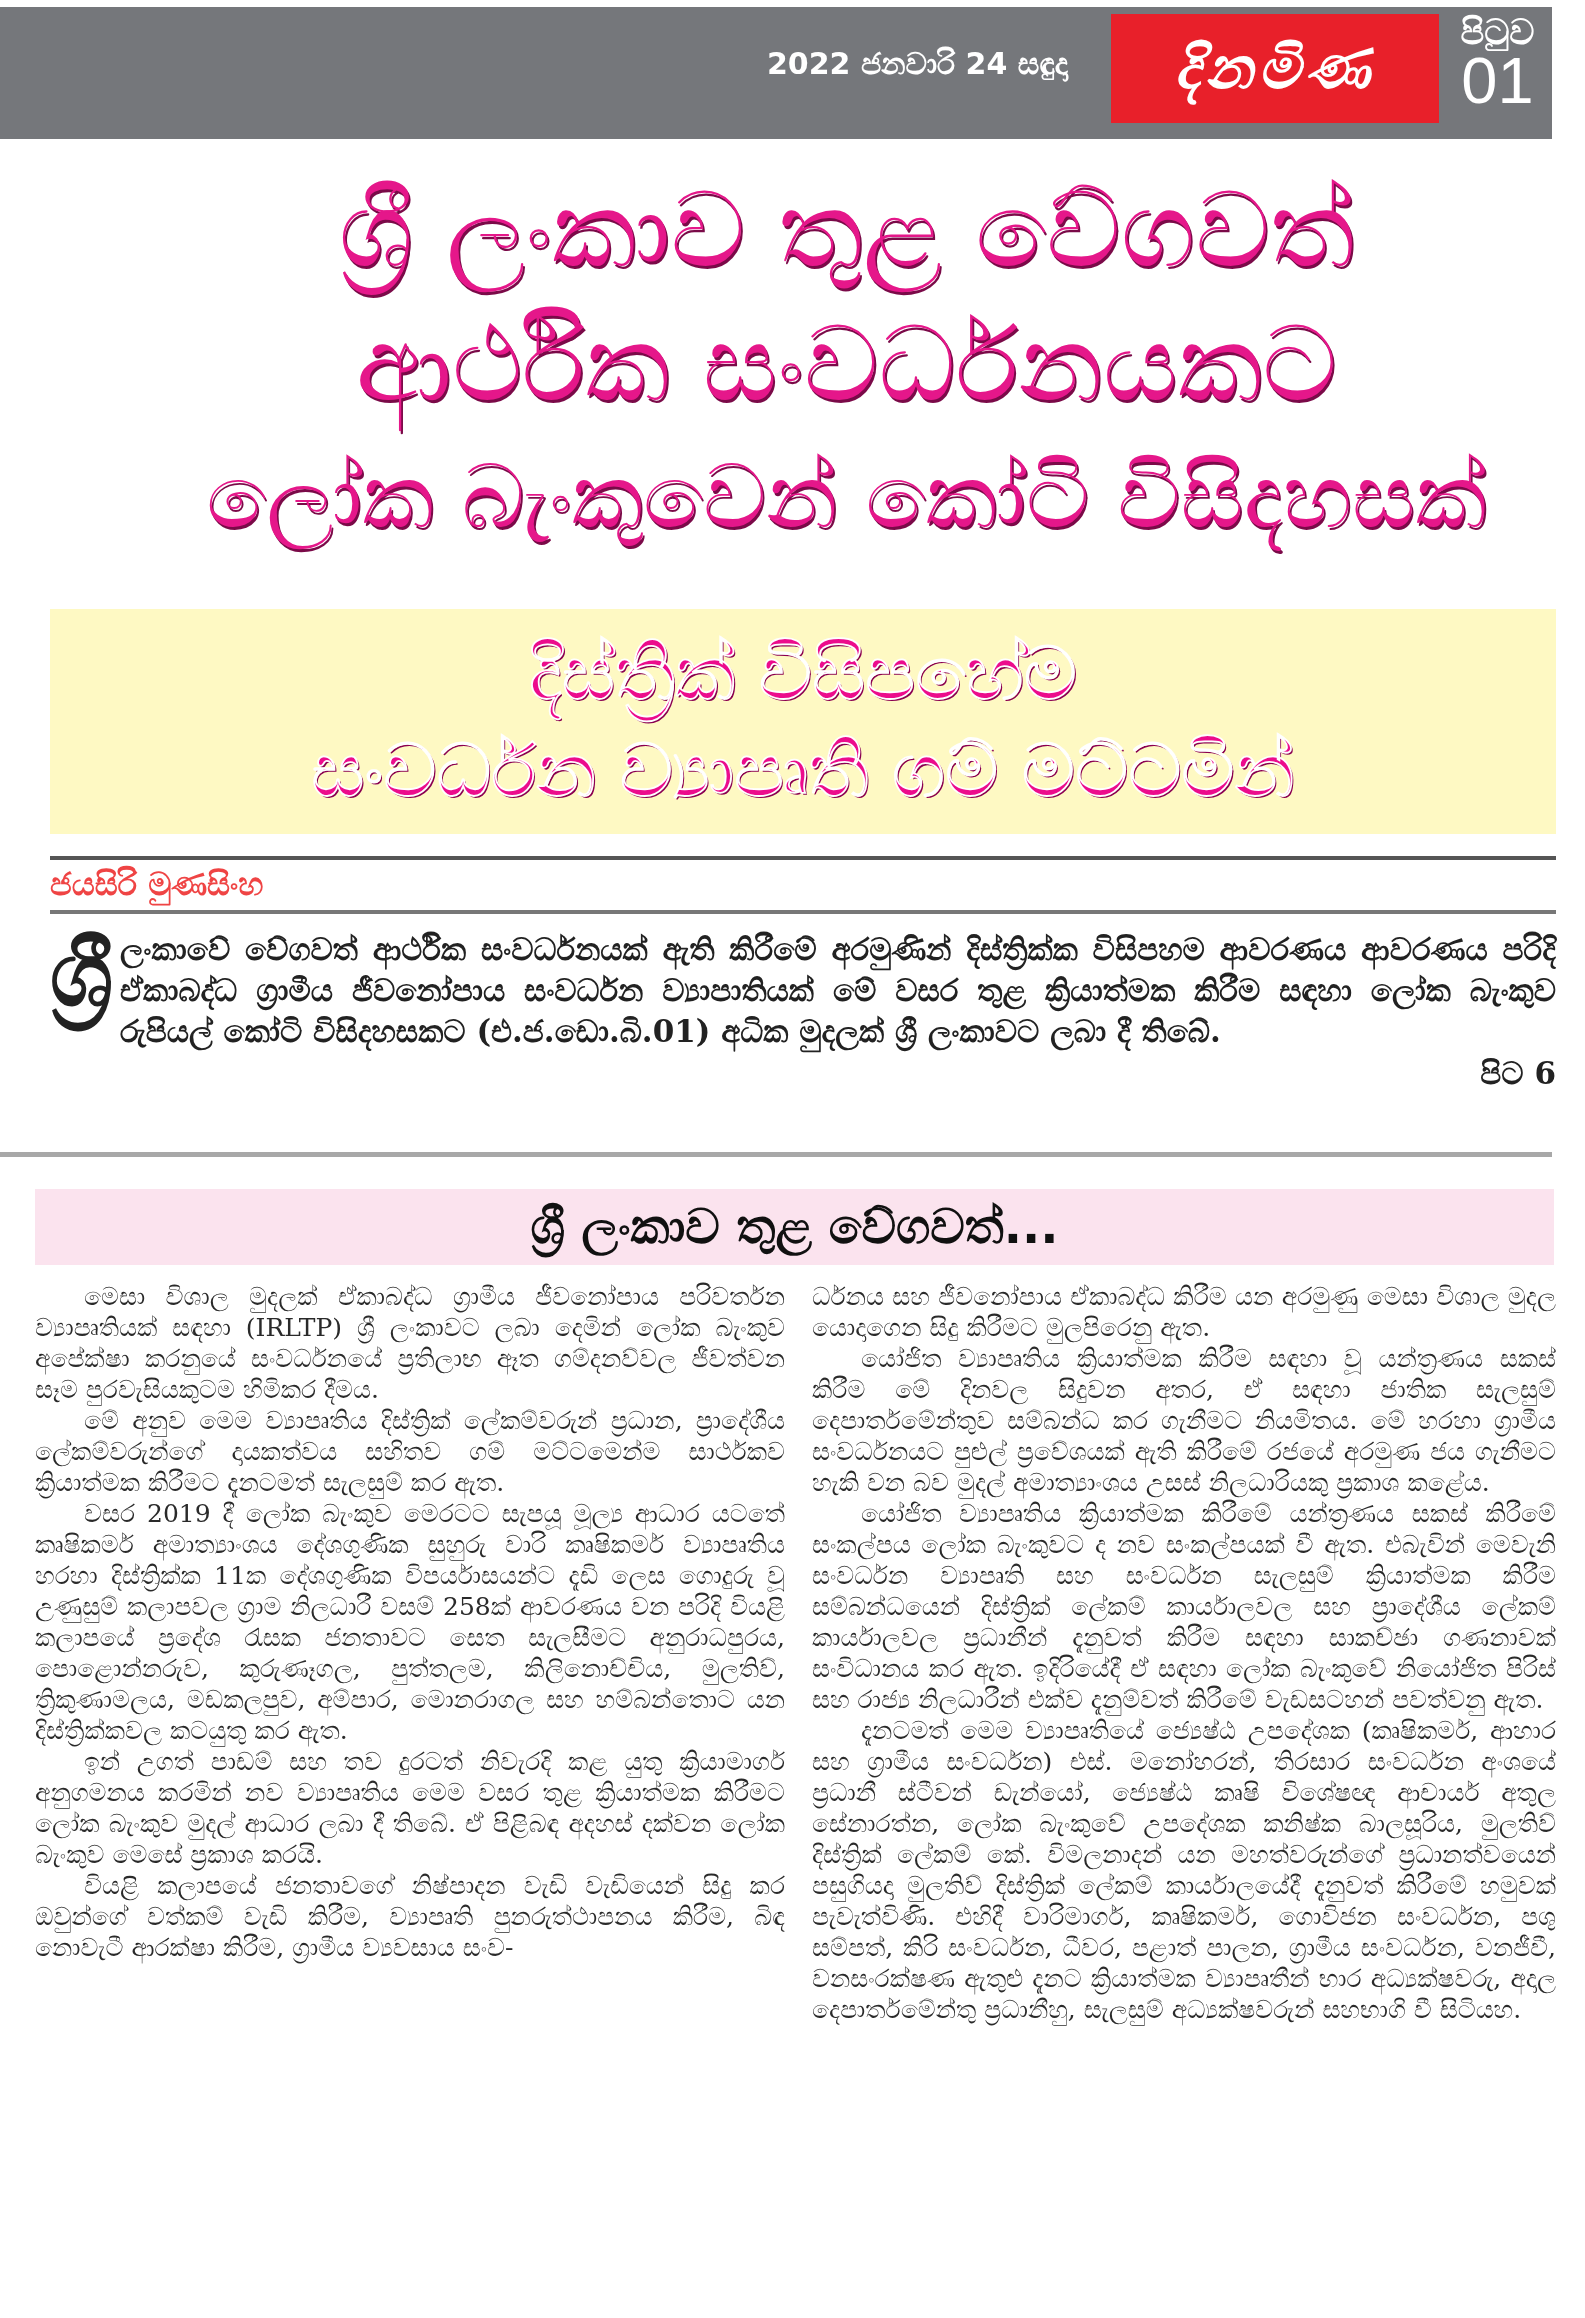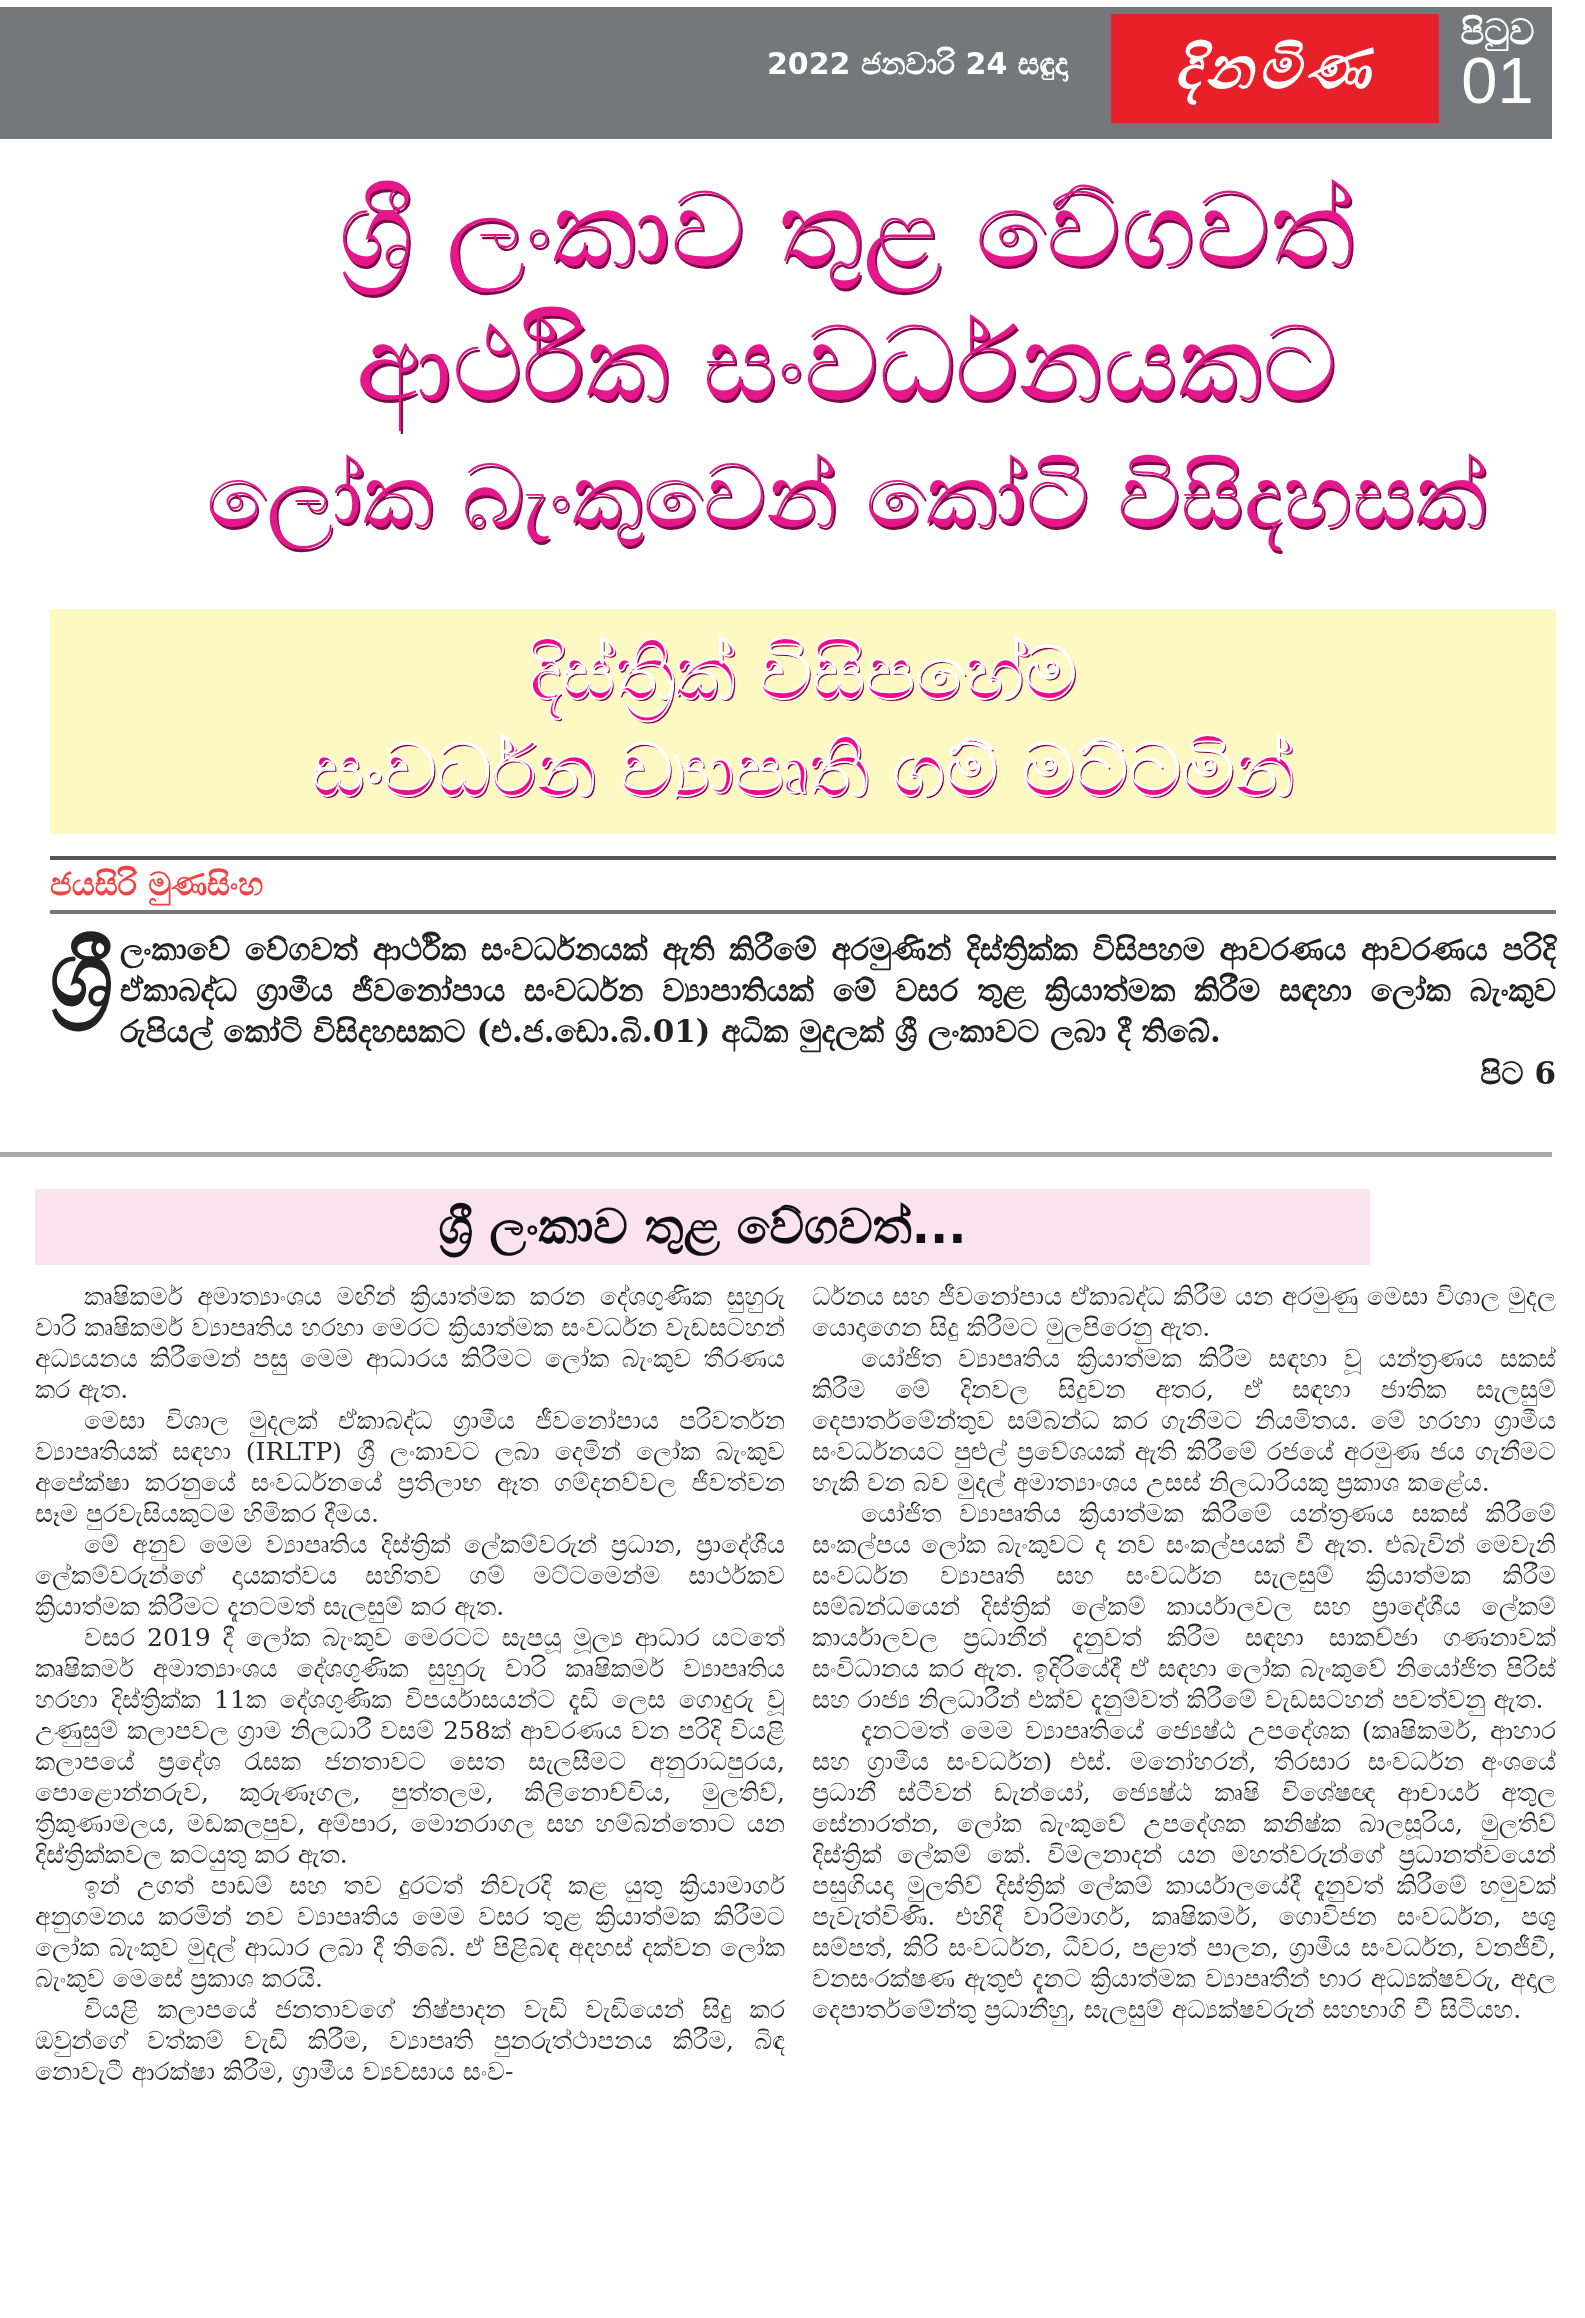--- a/index.html
+++ b/index.html
@@ -31,21 +31,21 @@
   .rule.r2 { top:910px; height:3.5px; background:#777; }
   .byline { position:absolute; left:50px; top:865px; font-size:32px; font-weight:bold; color:#ef4444; }
 
   .lead { position:absolute; left:50px; top:929px; width:1506px; font-size:31px; line-height:41px;
           font-weight:bold; color:#222; text-align:justify; font-family:"DejaVu Serif", serif; }
   .lead .dropcap { float:left; font-size:88px; line-height:81px; margin-right:7px; margin-top:5.3px; font-weight:bold; }
   .lead .jump { position:absolute; right:0; top:124px; }
 
   .rule.r3 { top:1152px; height:5.3px; left:0; width:1552px; background:#a8a8a8; }
 
-  .section-head { position:absolute; left:35px; top:1189px; width:1335px; height:76px; background:#fbe3ee;
+  .section-head { position:absolute; left:35px; top:1189px; width:1519px; height:76px; background:#fbe3ee;
                   display:flex; align-items:center; justify-content:center; }
   .section-head span { font-size:48px; font-weight:bold; color:#111; }
 
   .col { position:absolute; top:1281px; font-family:"DejaVu Serif", serif; font-size:25px; line-height:31px;
          color:#2a2a2a; text-align:justify; }
   .col.left { left:35px; width:750px; }
   .col.right { left:812px; width:744px; }
   .col p { margin:0; text-indent:49px; }
   .col p.cont { text-indent:0; }
 </style>
@@ -84,21 +84,20 @@
   <span class="jump">පිට 6</span>
 </div>
 
 <div class="rule r3"></div>
 
 <div class="section-head">
   <span>ශ්‍රී ලංකාව තුළ වේගවත්...</span>
 </div>
 
 <div class="col left">
-  <p>කෘෂිකර්ම අමාත්‍යාංශය මඟින් ක්‍රියාත්මක කරන දේශගුණික සුහුරු වාරි කෘෂිකර්ම ව්‍යාපෘතිය හරහා මෙරට ක්‍රියාත්මක සංවර්ධන වැඩසටහන් අධ්‍යයනය කිරීමෙන් පසු මෙම ආධාරය කිරීමට ලෝක බැංකුව තීරණය කර ඇත.</p>
   <p>මෙසා විශාල මුදලක් ඒකාබද්ධ ග්‍රාමීය ජීවනෝපාය පරිවර්තන ව්‍යාපෘතියක් සඳහා (IRLTP) ශ්‍රී ලංකාවට ලබා දෙමින් ලෝක බැංකුව අපේක්ෂා කරනුයේ සංවර්ධනයේ ප්‍රතිලාභ ඈත ගම්දනව්වල ජීවත්වන සෑම පුරවැසියකුටම හිමිකර දීමය.</p>
   <p>මේ අනුව මෙම ව්‍යාපෘතිය දිස්ත්‍රික් ලේකම්වරුන් ප්‍රධාන, ප්‍රාදේශීය ලේකම්වරුන්ගේ දායකත්වය සහිතව ගම් මට්ටමෙන්ම සාර්ථකව ක්‍රියාත්මක කිරීමට දැනටමත් සැලසුම් කර ඇත.</p>
   <p>වසර 2019 දී ලෝක බැංකුව මෙරටට සැපයූ මූල්‍ය ආධාර යටතේ කෘෂිකර්ම අමාත්‍යාංශය දේශගුණික සුහුරු වාරි කෘෂිකර්ම ව්‍යාපෘතිය හරහා දිස්ත්‍රික්ක 11ක දේශගුණික විපර්යාසයන්ට දැඩි ලෙස ගොදුරු වූ උණුසුම් කලාපවල ග්‍රාම නිලධාරී වසම් 258ක් ආවරණය වන පරිදි වියළි කලාපයේ ප්‍රදේශ රැසක ජනතාවට සෙත සැලසීමට අනුරාධපුරය, පොළොන්නරුව, කුරුණෑගල, පුත්තලම, කිලිනොච්චිය, මුලතිව්, ත්‍රිකුණාමලය, මඩකලපුව, අම්පාර, මොනරාගල සහ හම්බන්තොට යන දිස්ත්‍රික්කවල කටයුතු කර ඇත.</p>
   <p>ඉන් උගත් පාඩම් සහ තව දුරටත් නිවැරදි කළ යුතු ක්‍රියාමාර්ග අනුගමනය කරමින් නව ව්‍යාපෘතිය මෙම වසර තුළ ක්‍රියාත්මක කිරීමට ලෝක බැංකුව මුදල් ආධාර ලබා දී තිබේ. ඒ පිළිබඳ අදහස් දක්වන ලෝක බැංකුව මෙසේ ප්‍රකාශ කරයි.</p>
   <p>වියළි කලාපයේ ජනතාවගේ නිෂ්පාදන වැඩි වැඩියෙන් සිදු කර ඔවුන්ගේ වත්කම් වැඩි කිරීම, ව්‍යාපෘති පුනරුත්ථාපනය කිරීම, බිඳ නොවැටී ආරක්ෂා කිරීම, ග්‍රාමීය ව්‍යවසාය සංව-</p>
 </div>
 
 <div class="col right">
   <p class="cont">ර්ධනය සහ ජීවනෝපාය ඒකාබද්ධ කිරීම යන අරමුණු මෙසා විශාල මුදල යොදාගෙන සිදු කිරීමට මුලපිරෙනු ඇත.</p>
   <p>යෝජිත ව්‍යාපෘතිය ක්‍රියාත්මක කිරීම සඳහා වූ යන්ත්‍රණය සකස් කිරීම මේ දිනවල සිදුවන අතර, ඒ සඳහා ජාතික සැලසුම් දෙපාර්තමේන්තුව සම්බන්ධ කර ගැනීමට නියමිතය. මේ හරහා ග්‍රාමීය සංවර්ධනයට පුළුල් ප්‍රවේශයක් ඇති කිරීමේ රජයේ අරමුණ ජය ගැනීමට හැකි වන බව මුදල් අමාත්‍යාංශය උසස් නිලධාරියකු ප්‍රකාශ කළේය.</p>

